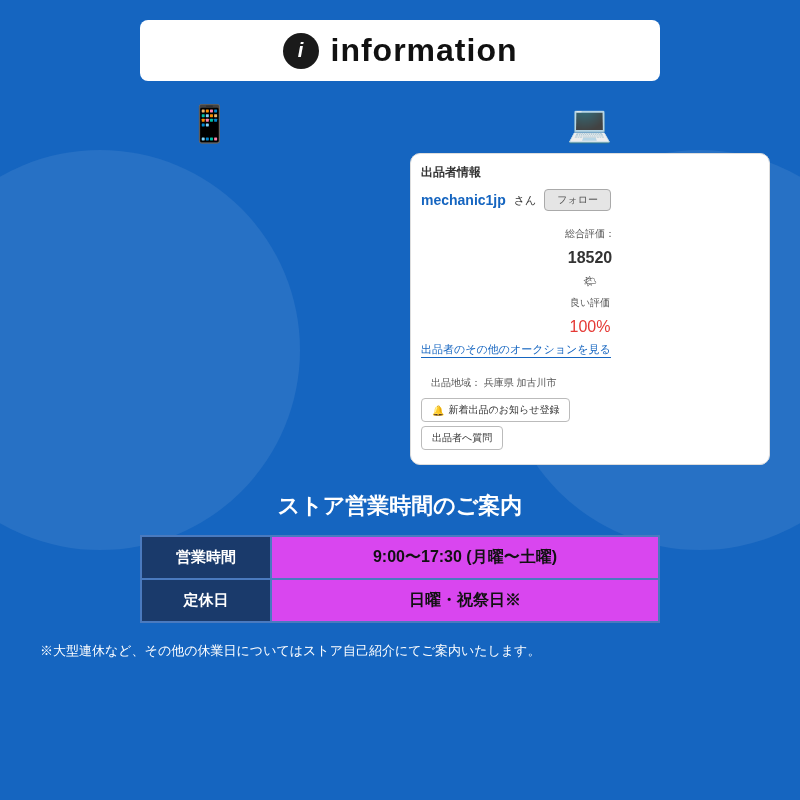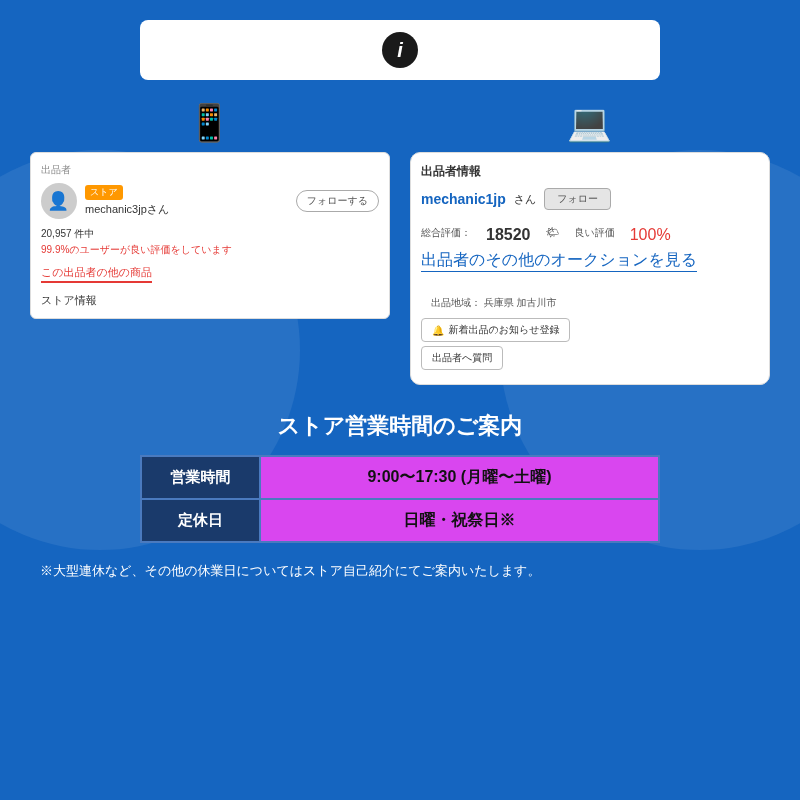--- a/index.html
+++ b/index.html
@@ -233,22 +233,24 @@
       border: 1px solid #aaa;
       border-radius: 4px;
       padding: 3px 12px;
       font-size: 10px;
       color: #555;
       background: #e5e5e5;
     }
 
     .pc-rating-row {
       display: flex;
-      gap: 15px;
+      align-items: center;
+      gap: 8px;
       margin-bottom: 6px;
+      flex-direction: column;
     }
 
     .pc-rating-label {
       font-size: 10px;
       color: #555;
     }
 
     .pc-rating-num {
       font-size: 16px;
       font-weight: bold;
@@ -260,25 +262,25 @@
       color: #555;
     }
 
     .pc-good-pct {
       font-size: 16px;
       font-weight: normal;
       color: #e53935;
     }
 
     .pc-auction-link {
-      font-size: 16px;
+      font-size: 11px;
       color: #1565c0;
       border-bottom: 1px solid #1565c0;
       display: inline-block;
-      margin-bottom: 24px;
+      margin-bottom: 18px;
     }
 
     .pc-location {
       font-size: 10px;
       color: #555;
       margin-bottom: 8px;
       margin-left: 10px;
     }
 
     .pc-btn {
@@ -321,21 +323,21 @@
     }
 
     .hours-label {
       background: #1a3a6b;
       color: white;
       font-size: 15px;
       font-weight: bold;
       padding: 10px 20px;
       border: 2px solid #4a7abf;
       text-align: center;
-      width: 119px;
+      width: 130px;
     }
 
     .hours-value {
       background: #d946ef;
       color: #111;
       font-size: 16px;
       font-weight: bold;
       padding: 10px 20px;
       border: 2px solid #4a7abf;
       text-align: center;
@@ -354,42 +356,28 @@
 
 <div class="bg-circle bg-circle-1"></div>
 <div class="bg-circle bg-circle-2"></div>
 
 <div class="container">
 
   <div class="info-header">
     <div class="info-icon">
       <span>i</span>
     </div>
+    <span class="info-title">information</span>
   </div>
 
 
   <div class="screenshots-row">
 
     <div class="screenshot-col">
       <div class="device-icon">📱</div>
-      <div class="screenshot-box">
-        <div class="section-label">出品者</div>
-        <div class="user-row">
-          <div class="avatar">👤</div>
-          <div>
-            <div class="store-badge">ストア</div>
-            <div class="username">mechanic3jpさん</div>
-          </div>
-          <div class="follow-btn">フォローする</div>
-        </div>
-        <div class="stats-line">20,957 件中</div>
-        <div class="good-rate">99.9%のユーザーが良い評価をしています</div>
-        <div class="other-items-link">この出品者の他の商品</div>
-        <div class="store-info-label">ストア情報</div>
-      </div>
     </div>
 
     <div class="screenshot-col">
       <div class="device-icon">💻</div>
       <div class="pc-screenshot">
         <div class="pc-section-label">出品者情報</div>
         <div class="pc-user-row">
           <span class="pc-username">mechanic1jp</span>
           <span class="pc-username-suffix">さん</span>
           <div class="pc-follow-btn">フォロー</div>

